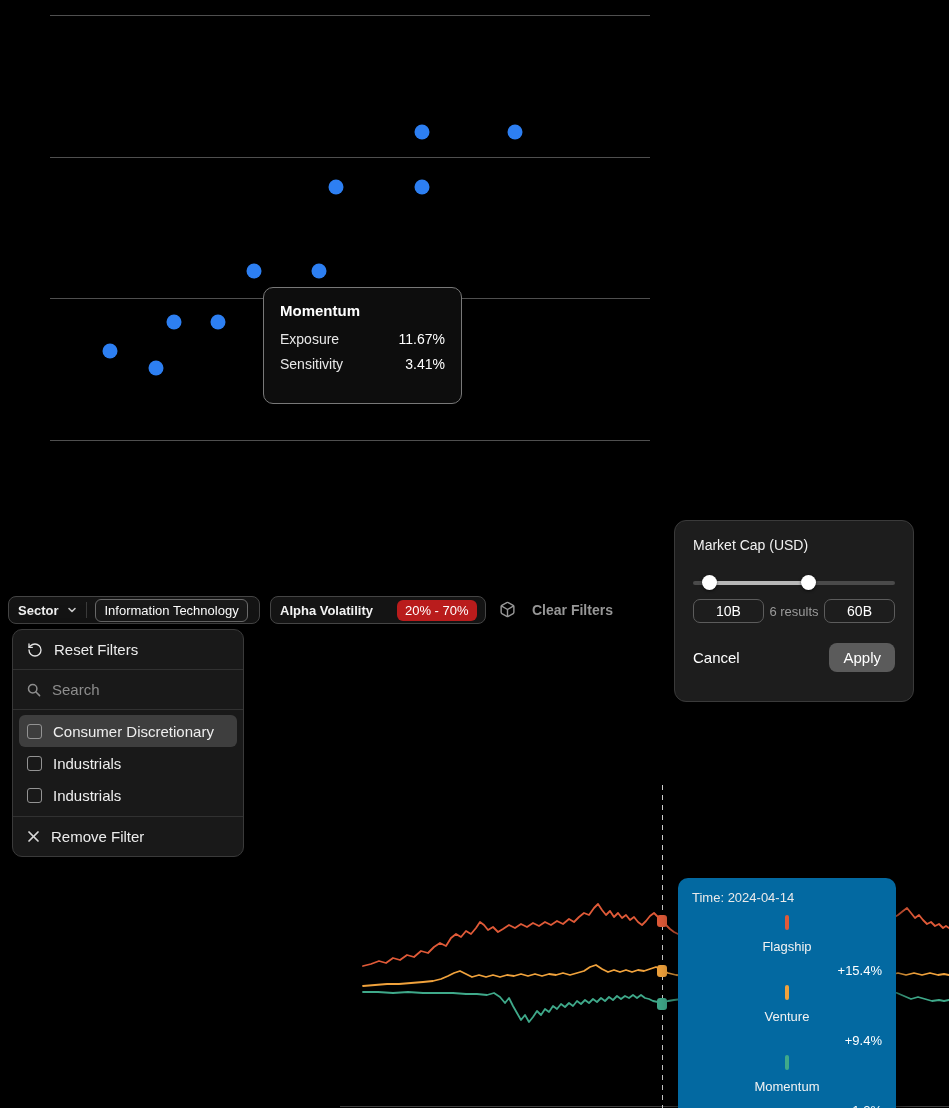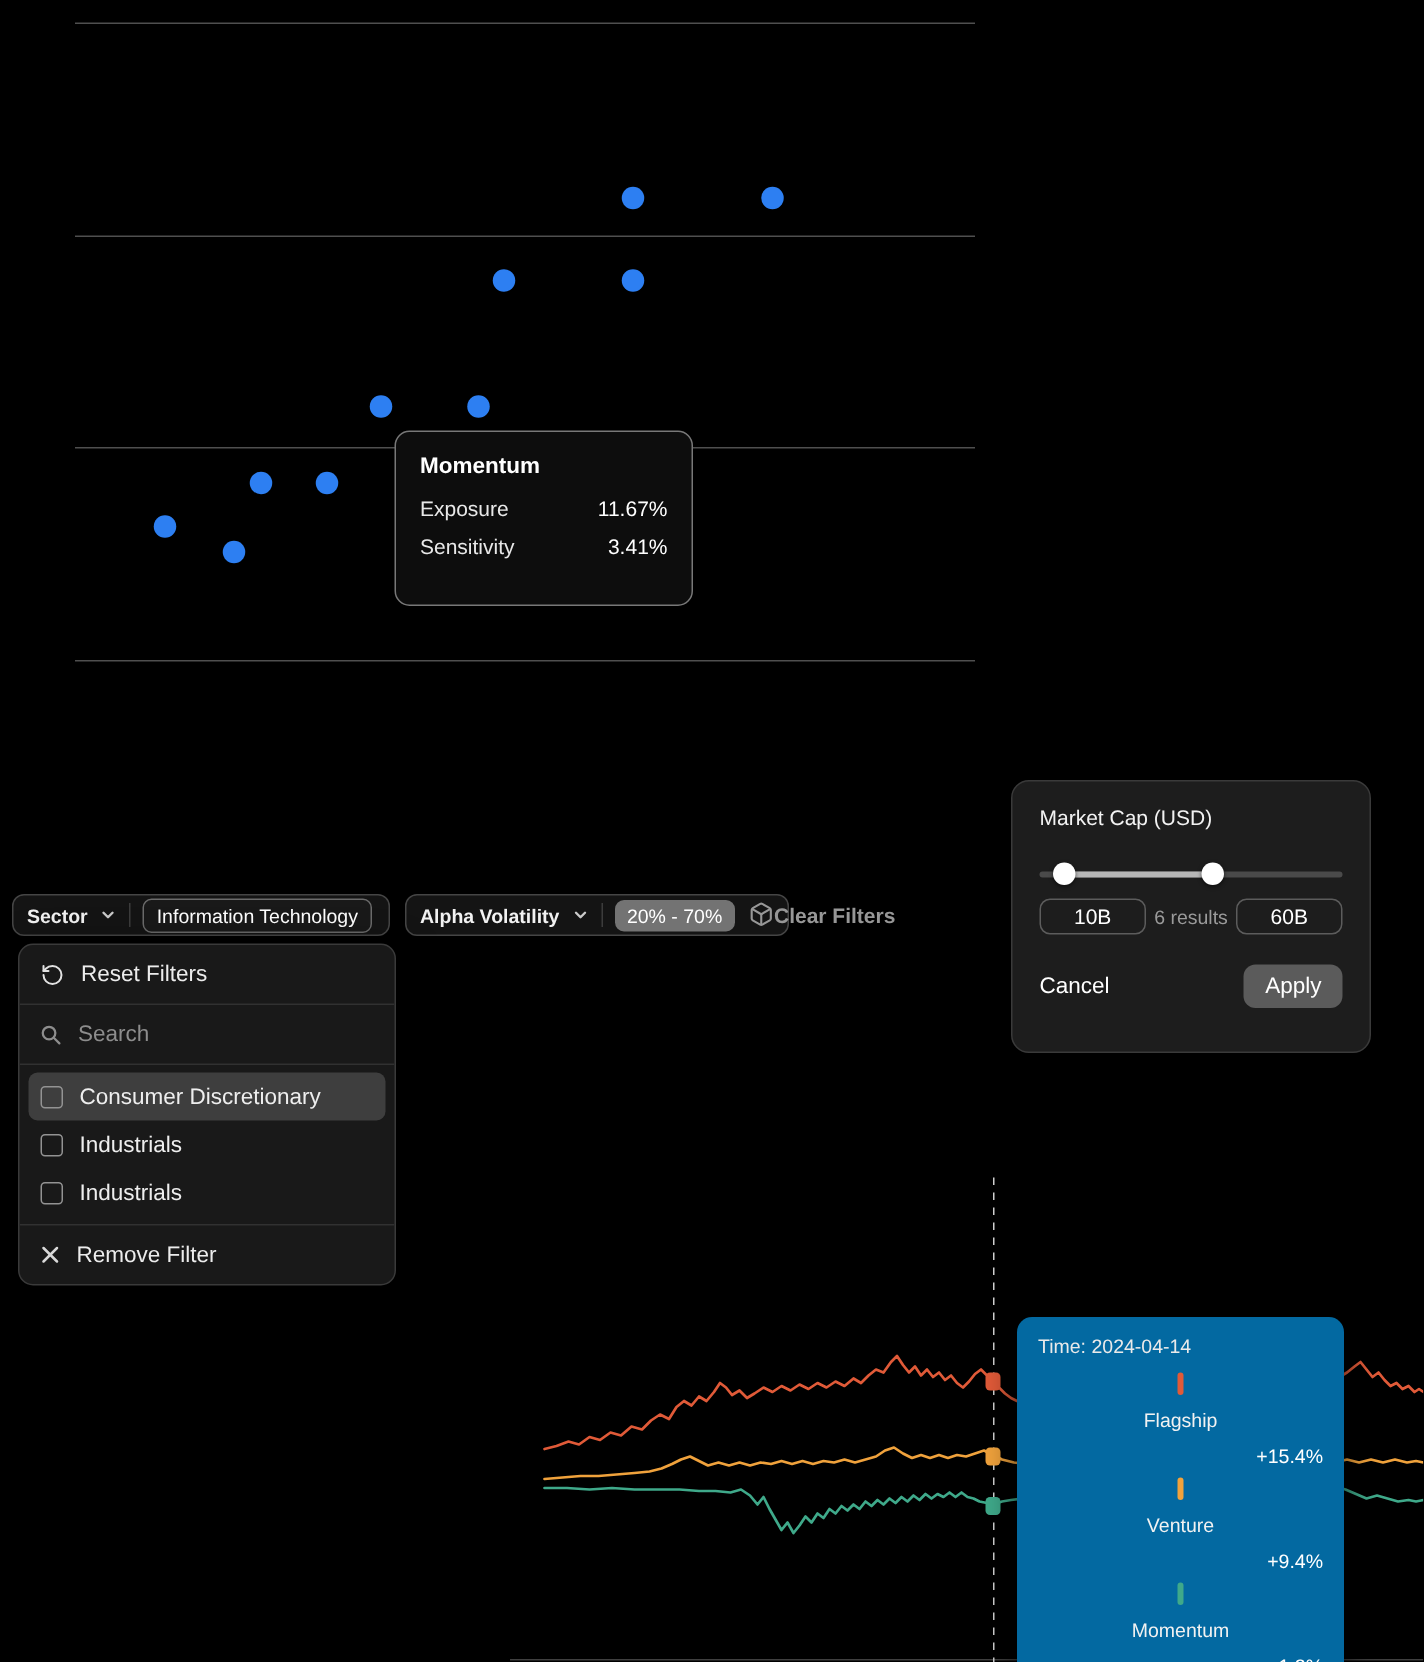--- a/index.html
+++ b/index.html
@@ -13,31 +13,31 @@
     box-sizing:border-box;background:#0d0d0d;border:1px solid #787878;border-radius:10px;
     padding:14px 16px;z-index:5;}
   .st-title{font-size:15px;font-weight:700;color:#fff;margin-bottom:12px;}
   .st-row{display:flex;justify-content:space-between;font-size:14px;color:#e8e8e8;margin-top:9px;}
   .st-val{color:#fff;}
 
   
   .pill{position:absolute;top:596px;height:28px;box-sizing:border-box;display:flex;align-items:center;
     gap:8px;padding:0 9px;background:#141414;border:1px solid #454545;border-radius:8px;}
   #sector-pill{left:8px;width:252px;}
-  #alpha-pill{left:270px;width:256px;}
+  #alpha-pill{left:270px;width:216px;}
   .pill-label{font-size:13px;font-weight:700;color:#f2f2f2;white-space:nowrap;}
   .pill-divider{width:1px;height:16px;background:#3c3c3c;}
   .pill-value{font-size:13px;color:#fff;white-space:nowrap;padding:3px 8px;border-radius:6px;}
   .pill-value.bordered{border:1px solid #6b6b6b;background:#191919;}
-  .pill-value.filled{background:#737373;}
-  .clear-filters{position:absolute;left:499px;top:601px;display:flex;align-items:center;gap:0;
+  .pill-value.filled{background:#b91c1c;}
+  .clear-filters{position:absolute;left:499px;top:601px;display:flex;align-items:center;gap:16px;
     color:#979797;font-size:14px;font-weight:600;cursor:pointer;text-align:center;}
 
   
-  .dropdown{position:absolute;left:12px;top:629px;width:252px;box-sizing:border-box;background:#191919;
+  .dropdown{position:absolute;left:12px;top:629px;width:232px;box-sizing:border-box;background:#191919;
     border:1px solid #3a3a3a;border-radius:10px;box-shadow:0 12px 30px rgba(0,0,0,.9);z-index:6;overflow:hidden;}
   .dd-row{height:39px;display:flex;align-items:center;gap:11px;padding:0 14px;font-size:15px;color:#ececec;}
   .dd-row.search-row{color:#8d8d8d;}
   .dd-sep{height:1px;background:#313131;}
   .dd-options{padding:5px 6px;}
   .dd-opt{height:32px;display:flex;align-items:center;gap:11px;padding:0 8px;border-radius:6px;
     font-size:15px;color:#eee;}
   .dd-opt.highlight{background:#3e3e3e;}
   .checkbox{width:15px;height:15px;box-sizing:border-box;border:1.5px solid #939393;border-radius:3px;
     background:transparent;flex:0 0 auto;}

